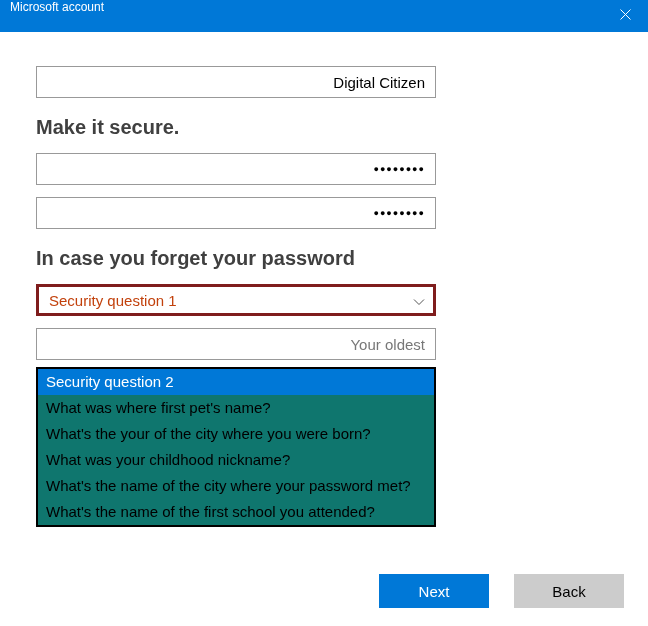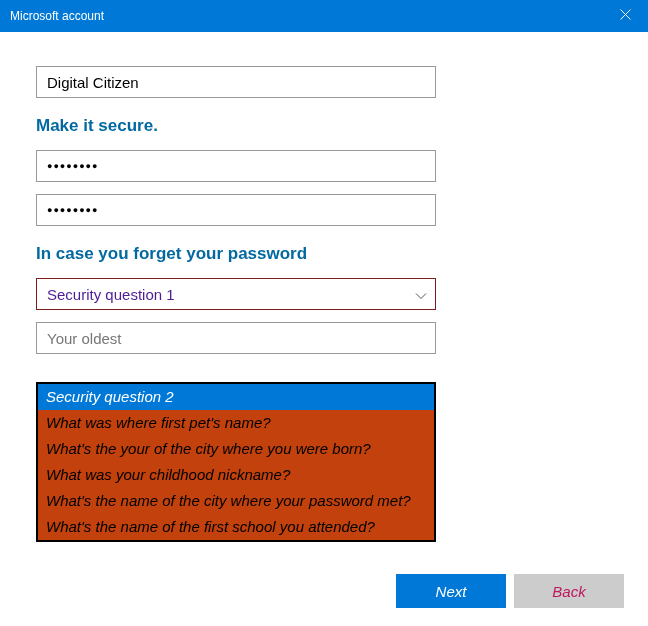--- a/index.html
+++ b/index.html
@@ -1,34 +1,34 @@
 <!DOCTYPE html>
 <html><head>
   <meta charset="utf-8">
   <style>
     * { margin: 0; padding: 0; box-sizing: border-box; font-family: "Segoe UI", Tahoma, sans-serif; }
     body { width: 648px; height: 626px; background: #fff; overflow: hidden; }
-    .titlebar { background: #0078d7; height: 32px; display: flex; align-items: center; padding: 0 0 0 10px; color: #fff; font-size: 12px; }
+    .titlebar { background: #0078d7; height: 32px; display: flex; padding: 0 0 0 10px; color: #fff; font-size: 12px; }
     .titlebar .title { flex: 1; }
     .titlebar .close { width: 46px; height: 32px; display: flex; align-items: center; justify-content: center; cursor: pointer; }
     .titlebar .close svg { stroke: #fff; stroke-width: 1; }
     .content { padding: 34px 36px 0 36px; }
-    .input { width: 400px; height: 32px; border: 1px solid #999; background: #fff; padding: 0 10px; font-size: 15px; color: #000; display: flex; align-items: center; }
+    .input { width: 400px; height: 32px; border: 1px solid #999; background: #fff; padding: 0 10px; font-size: 15px; color: #000; display: flex; align-items: center; justify-content: flex-end; }
     .input.placeholder { color: #777; }
-    .heading { font-size: 17px; font-weight: 600; color: #0369a1; margin: 18px 0 14px 0; }
+    .heading { font-size: 20px; font-weight: 600; color: #404040; margin: 18px 0 14px 0; }
     .row-gap { margin-top: 12px; }
-    .select { width: 400px; height: 32px; border: 1px solid #7f1d1d; background: #fff; padding: 0 8px 0 10px; font-size: 15px; color: #4c1d95; display: flex; align-items: center; justify-content: space-between; cursor: pointer; }
+    .select { width: 400px; height: 32px; border: 3px solid #7f1d1d; background: #fff; padding: 0 8px 0 10px; font-size: 15px; color: #c2410c; display: flex; align-items: center; justify-content: space-between; cursor: pointer; }
     .select .chev svg { stroke: #555; stroke-width: 1; fill: none; }
-    .dropdown { width: 400px; border: 2px solid #000; background: #c2410c; margin-top: 28px; font-style: italic; }
+    .dropdown { width: 400px; border: 2px solid #000; background: #0f766e; margin-top: 7px; }
     .dropdown .opt { padding: 2px 8px; font-size: 15px; color: #000; cursor: pointer; line-height: 22px; }
     .dropdown .opt.sel { background: #0078d7; color: #fff; }
     .footer { position: absolute; bottom: 18px; right: 24px; display: flex; gap: 8px; }
-    .btn { width: 110px; height: 34px; border: none; font-size: 15px; cursor: pointer; display: flex; align-items: center; justify-content: center; font-style: italic; }
+    .btn { width: 110px; height: 34px; border: none; font-size: 15px; cursor: pointer; display: flex; align-items: center; justify-content: center; }
     .btn.primary { background: #0078d7; color: #fff; }
-    .btn.secondary { background: #ccc; color: #be185d; }
+    .btn.secondary { background: #ccc; color: #000000; margin-left: 17px; }
     .pwd { letter-spacing: 1px; font-size: 9px; }
   </style>
 </head>
 <body>
 
 <div class="titlebar">
   <span class="title">Microsoft account</span>
   <div class="close">
     <span>
       <svg width="11" height="11" viewBox="0 0 11 11">

